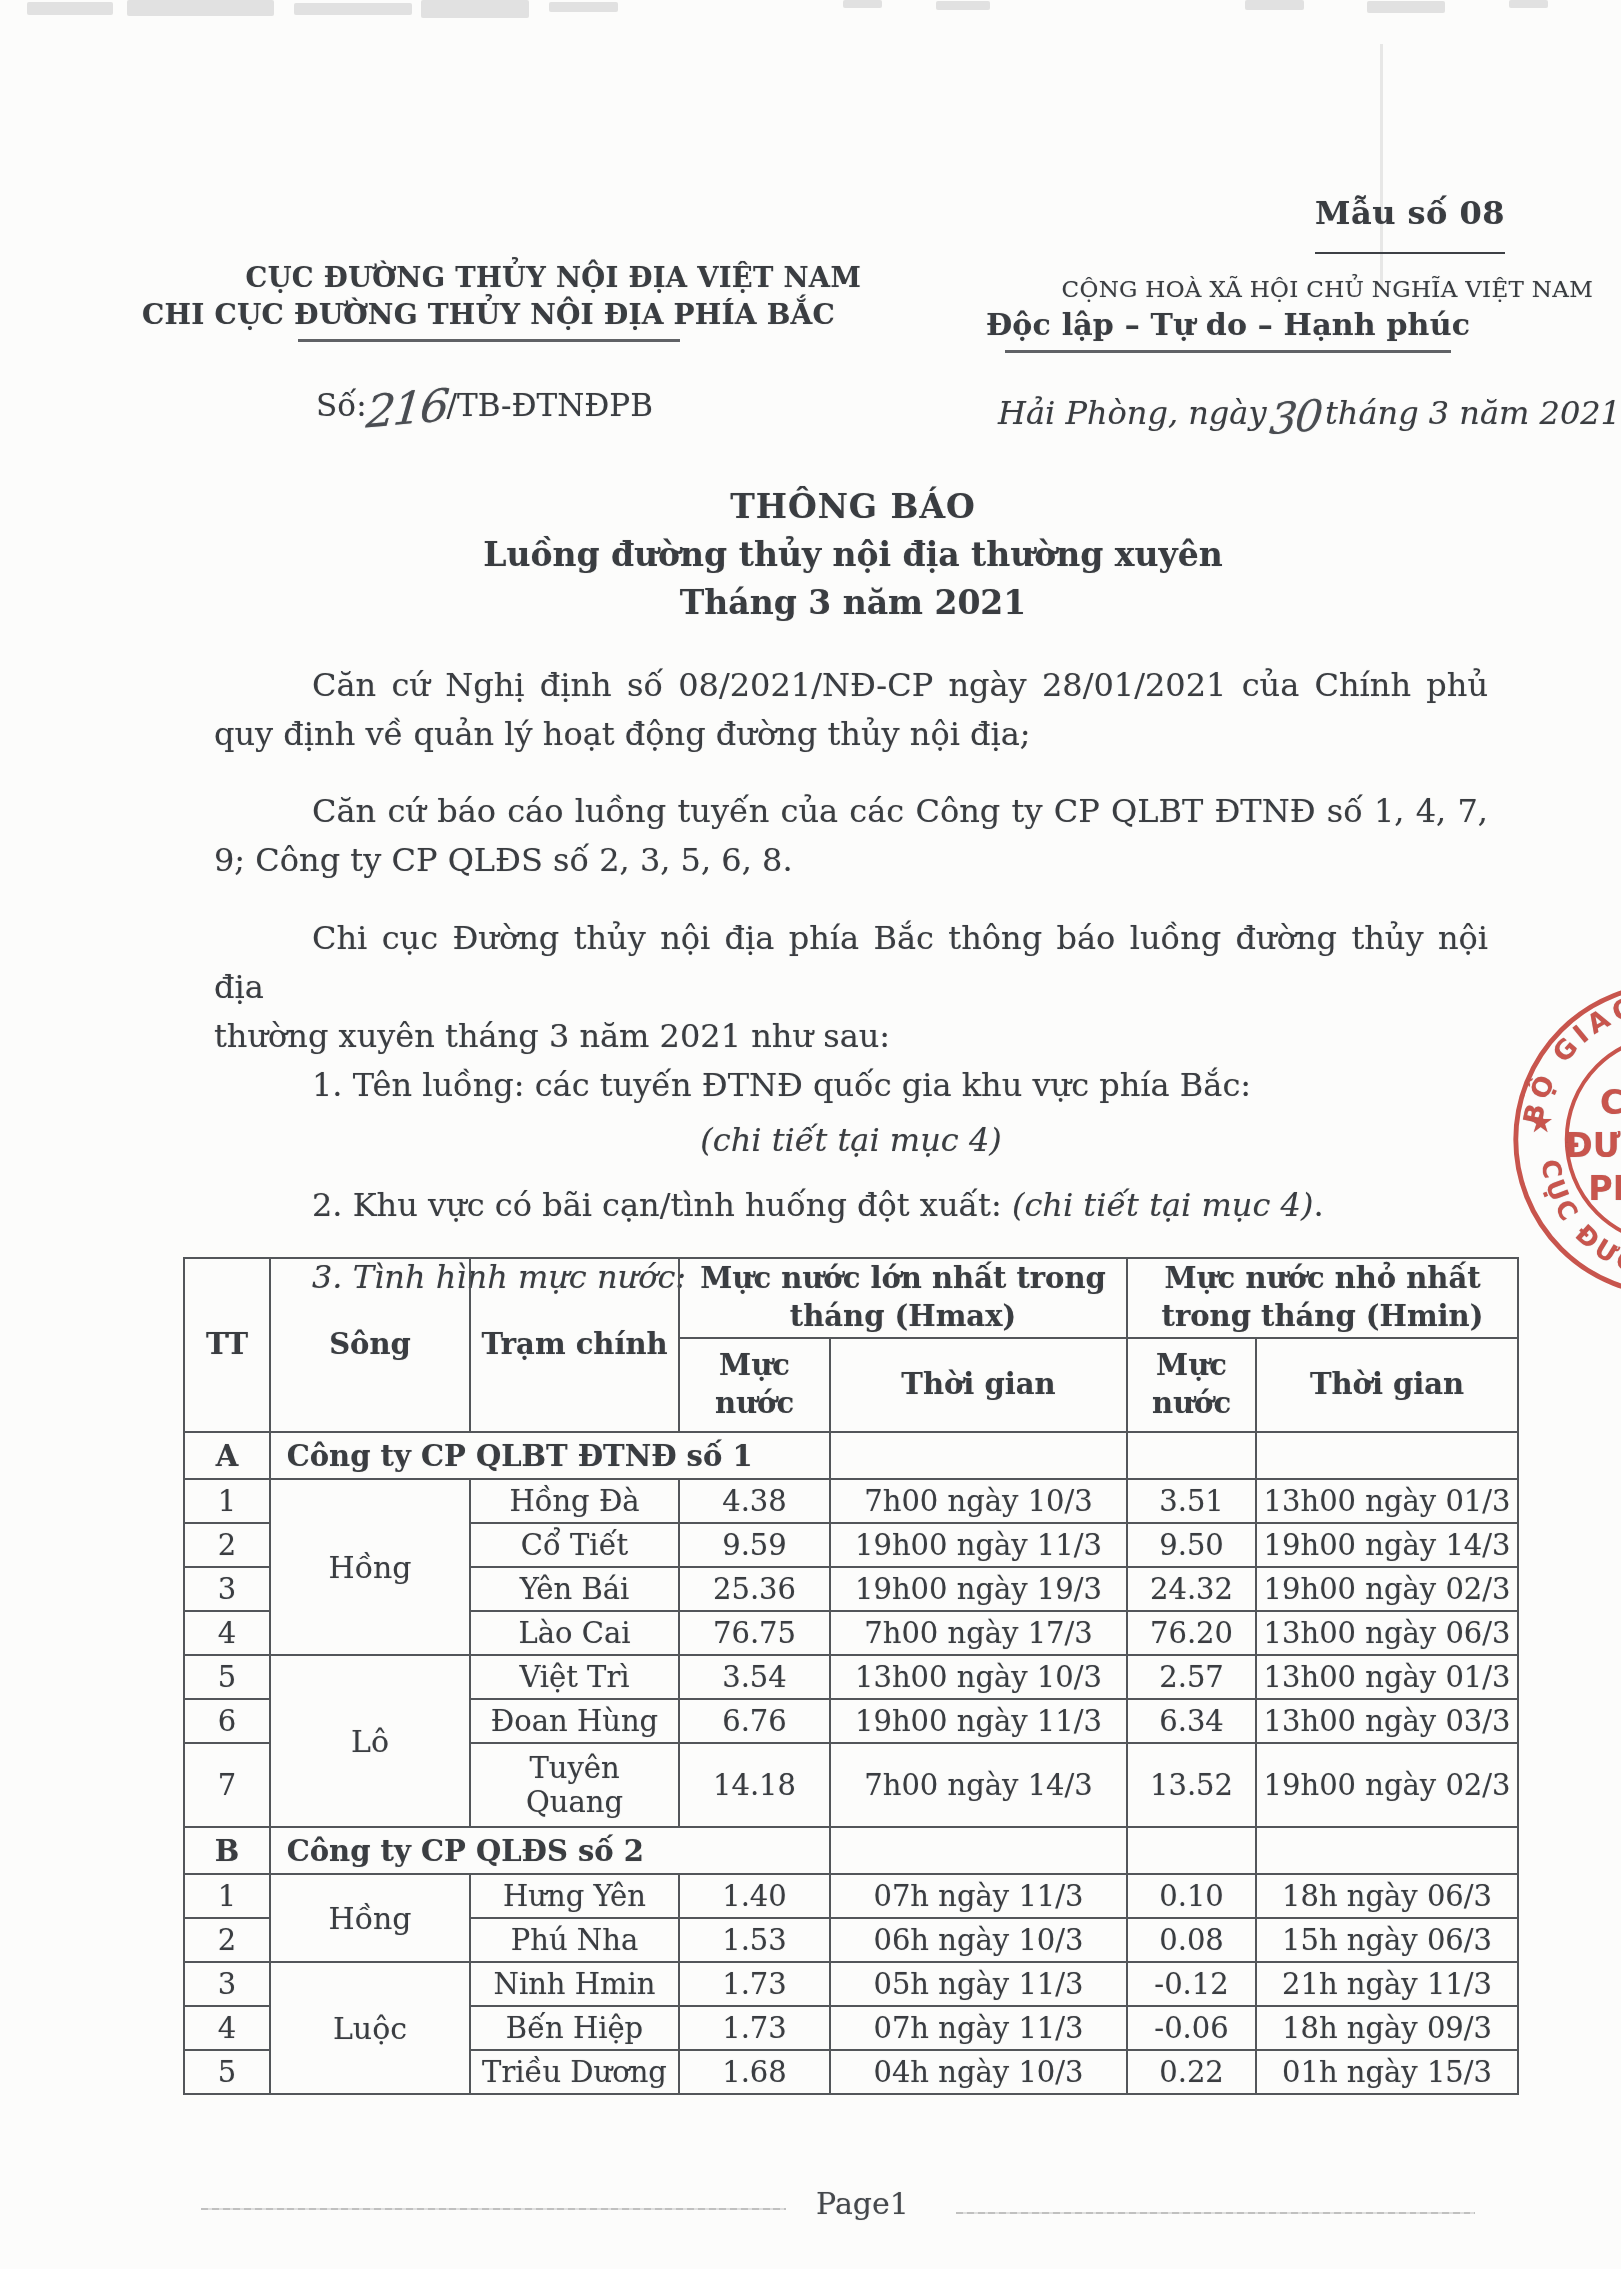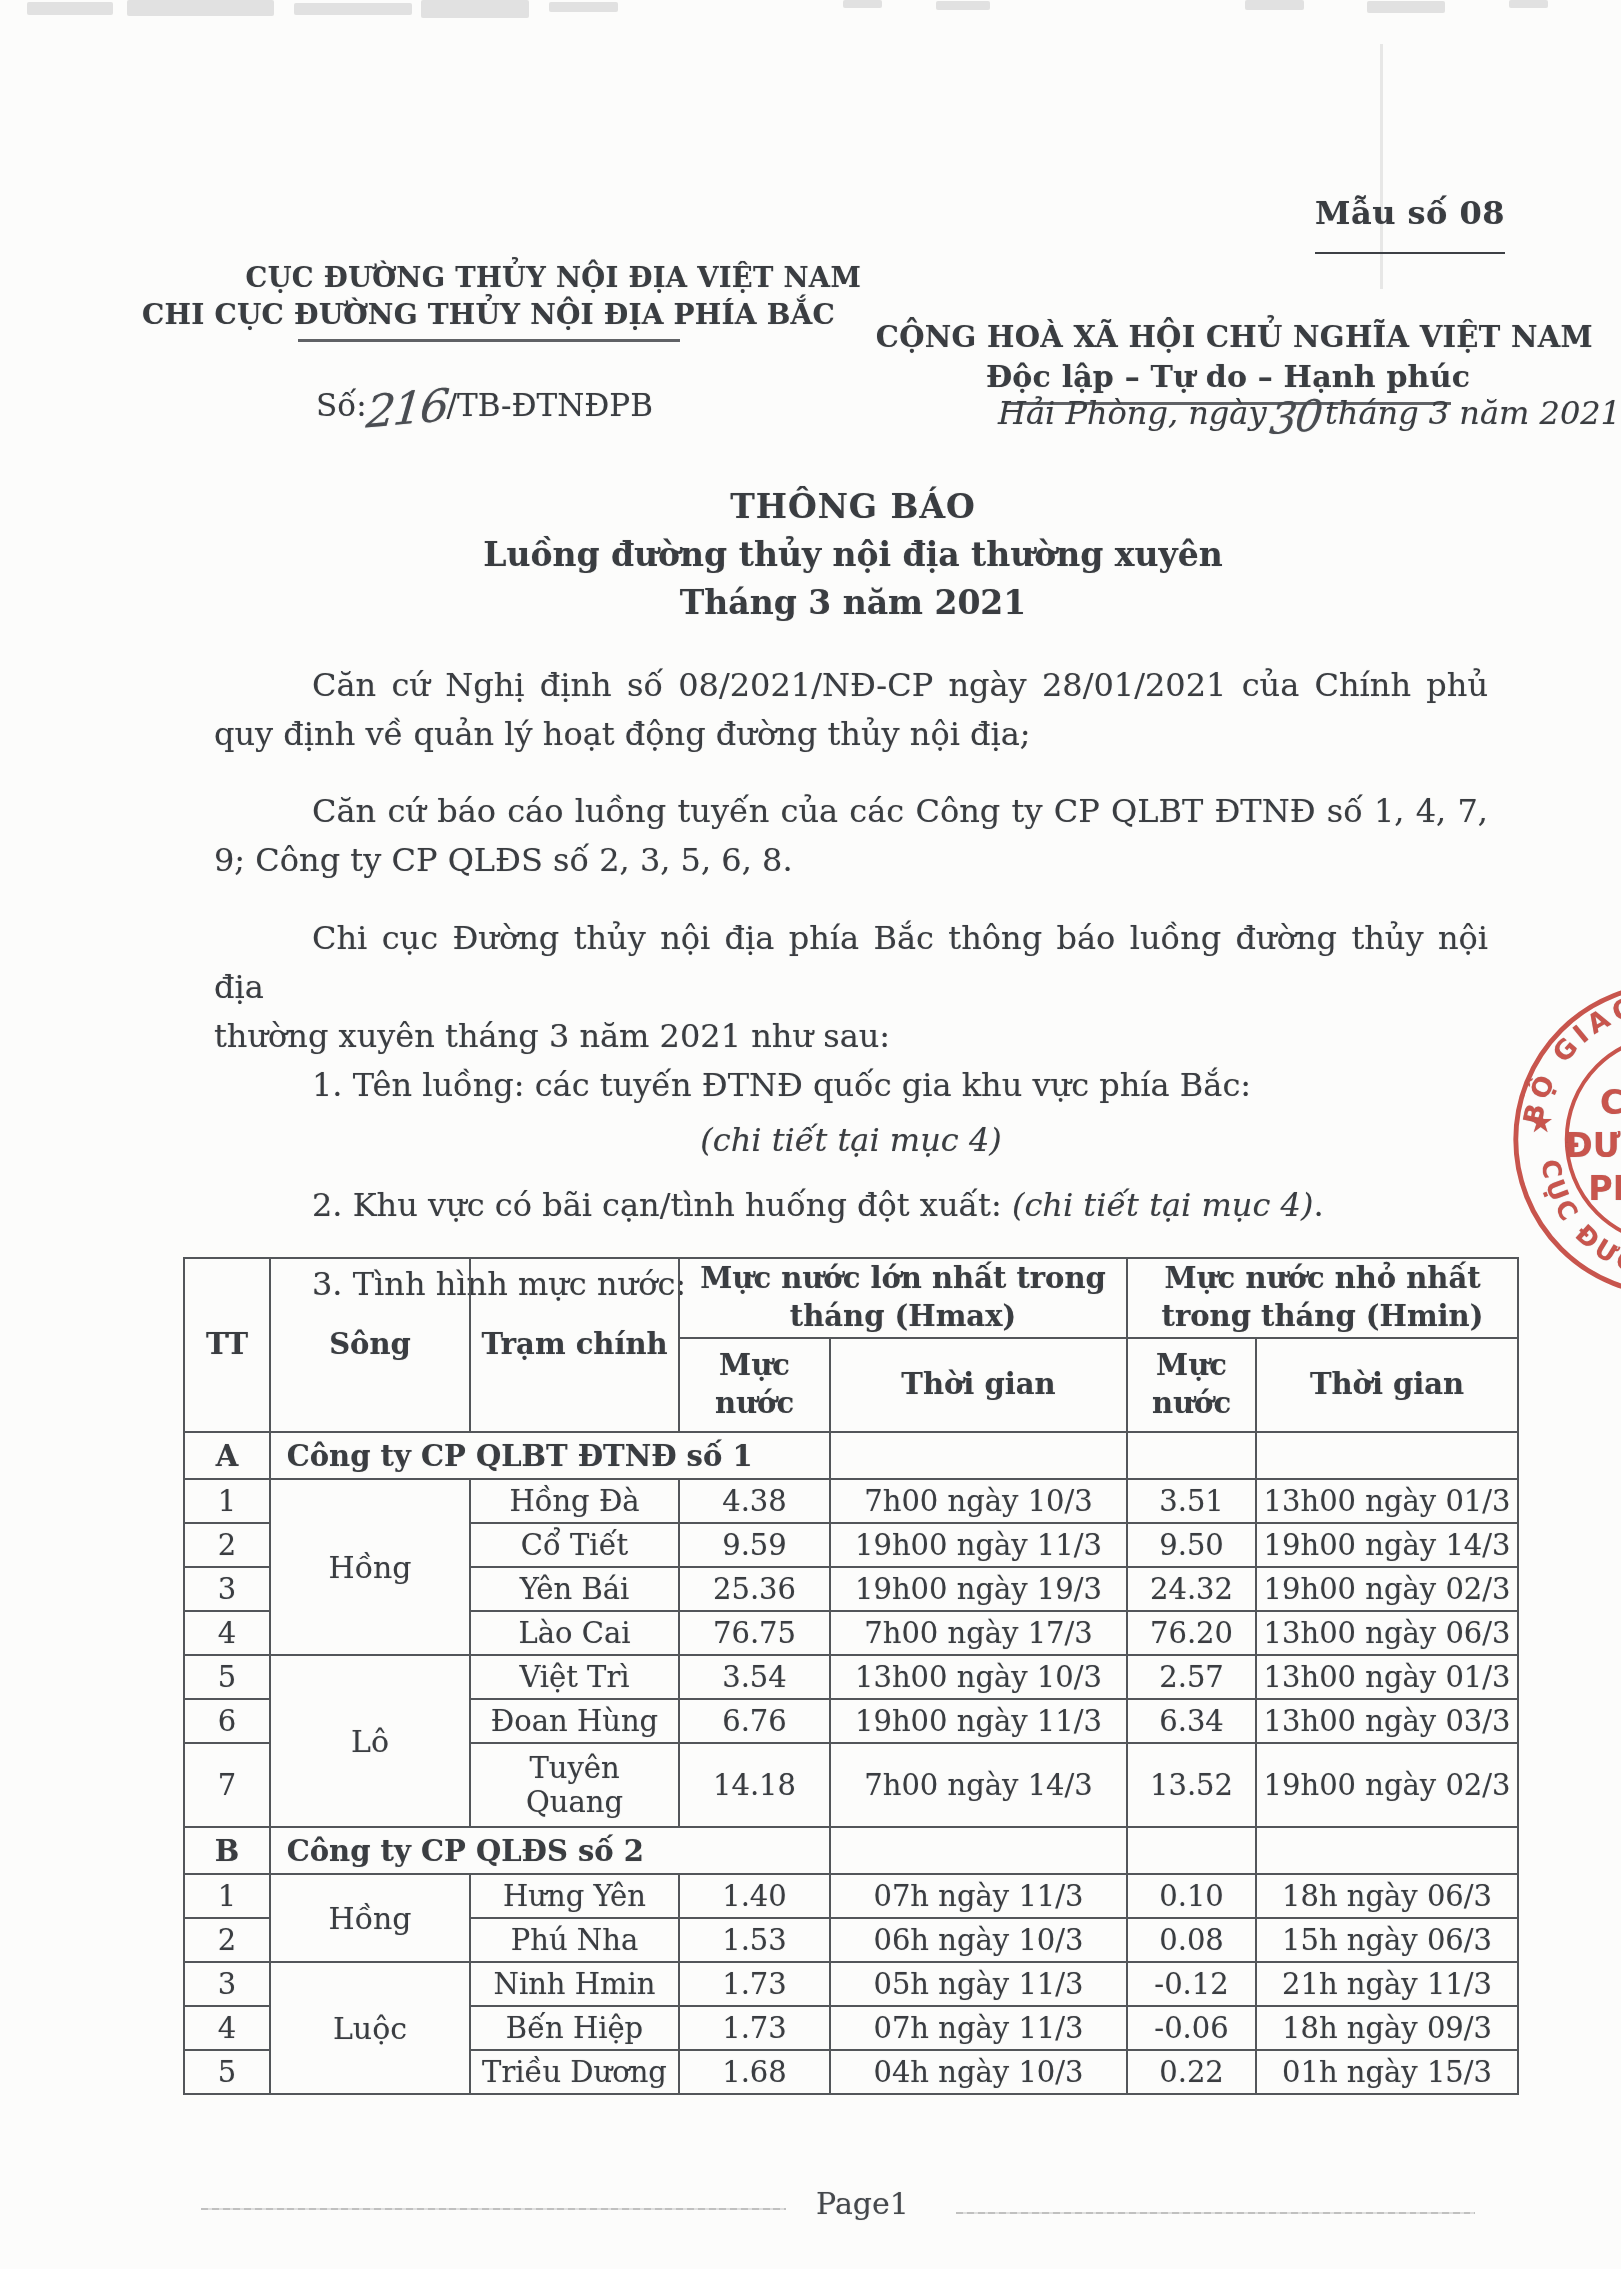--- a/index.html
+++ b/index.html
@@ -19,21 +19,21 @@
   .form-label {
     position:absolute; top:194px; left:1315px;
     font-size:32px; font-weight:700;
     border-bottom:2.9px solid #3d4045; padding-bottom:20px;
     letter-spacing:0.5px;
   }
   .org-left  { position:absolute; top:261px; left:116px; width:745px; text-align:center; }
   .org-right { position:absolute; top:276px; left:863px; width:730px; text-align:center; }
   .org-l1 { font-size:27.4px; font-weight:600; letter-spacing:0.3px;text-align:right; }
   .org-l2 { font-size:28px; font-weight:700; margin-top:4.9px; letter-spacing:0.2px; }
-  .org-right .org-l1 { font-size:29px; font-weight:700;margin-top:44px; }
+  .org-right .org-l1 { font-size:23px; font-weight:400; }
   .org-right .org-l2 { font-size:30px; }
   .rule { height:2.9px; background:#44474b; margin:7.8px auto 0; opacity:.85; }
   .rule-left  { width:382px; }
   .rule-right { width:446px; }
   .so-line   { position:absolute; top:386px; left:316px; font-size:31px; }
   .date-line { position:absolute; top:394px; left:998px; font-size:32px; font-style:italic; }
   .hand {
     display:inline-block; font-style:italic; font-size:45px; line-height:1;
     transform:skewX(-10deg) rotate(-5deg); vertical-align:-7.8px; color:#4a4d52;
     text-shadow:0 0 1px rgba(70,73,78,0.5); letter-spacing:-2px;
@@ -42,21 +42,21 @@
   
   .title-block { position:absolute; top:487px; left:211px; width:1284px; text-align:center; }
   .title-main { font-size:33px; font-weight:700; letter-spacing:1px; }
   .title-sub  { font-size:33px; font-weight:700; margin-top:8.8px; }
   
   .body-block { position:absolute; top:661px; left:214px; width:1274px;
                 font-size:32px; line-height:49px; }
   .pline-first { text-indent:98px; text-align:justify; text-align-last:justify; }
   .pline-rest  { text-align:left; }
   .gap22 { margin-top:28px; } .gap30 { margin-top:29px; }
-  .gap06 { margin-top:5.9px; }  .gap16 { margin-top:15.7px; } .gap14 { margin-top:30px; }
+  .gap06 { margin-top:5.9px; }  .gap16 { margin-top:15.7px; } .gap14 { margin-top:23px;font-style:italic; }
   .item { text-indent:98px; }
   .note-center { text-align:center; font-style:italic; }
   .it { font-style:italic; }
   
   table.water-table {
     position:absolute; top:1257px; left:183px; width:1334px;
     border-collapse:collapse; table-layout:fixed; font-size:29px;
   }
   .water-table td, .water-table th {
     border:2.5px solid #53565a; text-align:center; vertical-align:middle;

